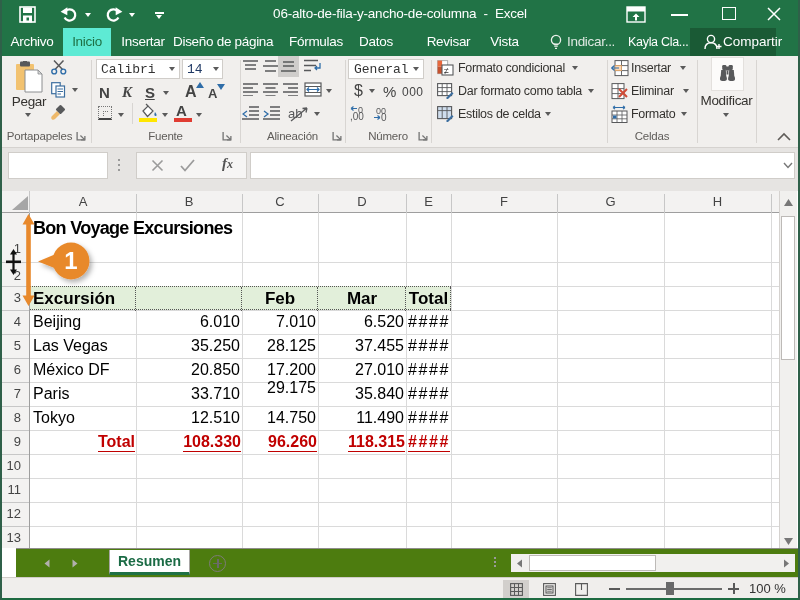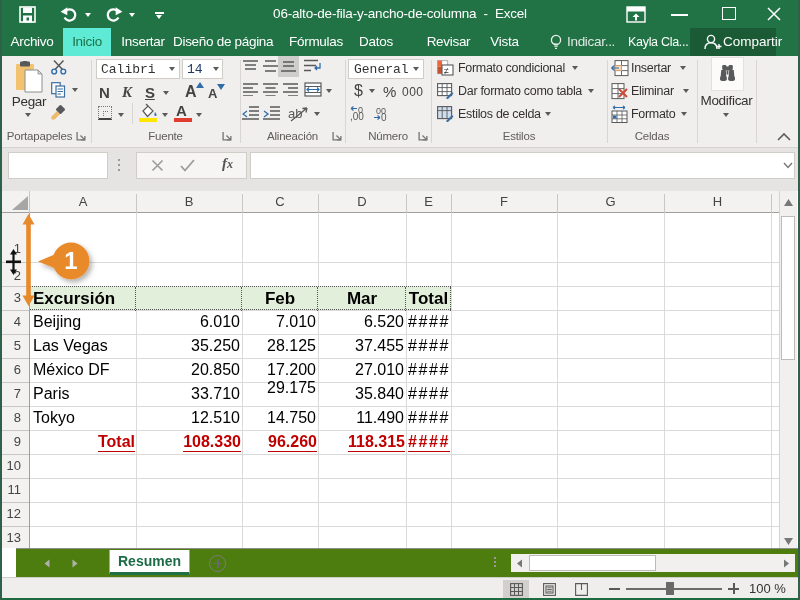--- a/index.html
+++ b/index.html
@@ -295,21 +295,20 @@
       </svg>
       <div class="rtxt" style="left:27px;top:28px;">Dar formato como tabla</div>
       <div class="ddg" style="left:157px;top:33px"></div>
       <svg class="abs" style="left:6px;top:50px" width="17" height="16" viewBox="0 0 17 16">
         <rect x="0.6" y="0.6" width="14" height="12" fill="#cfdded" stroke="#58595b" stroke-width="1.1"></rect>
         <path d="M0.6 4.6 L14.6 4.6 M5.2 0.6 L5.2 12.6 M10 0.6 L10 12.6" stroke="#58595b" stroke-width="0.9"></path>
         <path d="M9 15 L15 9 L16.5 10.5 L10.5 16.5 Z" fill="#3c6e9f"></path>
       </svg>
       <div class="rtxt" style="left:27px;top:51px;">Estilos de celda</div>
       <div class="ddg" style="left:114px;top:56px"></div>
-      <div class="glabel" style="left:0;width:176px;">Estilos</div>
     </div>
 
     <div class="abs" style="left:607px;top:0;width:90px;height:92px">
       <svg class="abs" style="left:4px;top:4px" width="18" height="17" viewBox="0 0 18 17">
         <rect x="4" y="0.6" width="13" height="15" fill="#fff" stroke="#58595b" stroke-width="1"></rect>
         <path d="M4 5.6 L17 5.6 M4 10.6 L17 10.6 M10.5 0.6 L10.5 15.6" stroke="#58595b" stroke-width="0.9"></path>
         <rect x="4" y="5.6" width="6.5" height="5" fill="#fbd8b5" stroke="#e0a161" stroke-width="0.8"></rect>
         <path d="M8 8 L0.5 8 M0.5 8 L3.5 5.5 M0.5 8 L3.5 10.5" stroke="#2f6da8" stroke-width="1.2" fill="none"></path>
       </svg>
       <div class="rtxt" style="left:24px;top:5px;">Insertar</div>
@@ -441,20 +440,21 @@
     <div class="ghl" style="left:30px;top:143px;width:749px;"></div>
     <div class="ghl" style="left:30px;top:167px;width:749px;"></div>
     <div class="ghl" style="left:30px;top:191px;width:749px;"></div>
     <div class="ghl" style="left:30px;top:215px;width:749px;"></div>
     <div class="ghl" style="left:30px;top:239px;width:749px;"></div>
     <div class="ghl" style="left:30px;top:263px;width:749px;"></div>
     <div class="ghl" style="left:30px;top:287px;width:749px;"></div>
     <div class="ghl" style="left:30px;top:311px;width:749px;"></div>
     <div class="ghl" style="left:30px;top:335px;width:749px;"></div>
 
+    <div class="cell" style="left:33px;top:27px;font-size:18px;letter-spacing:-0.7px;font-weight:bold;">Bon Voyage Excursiones</div>
 
     <div class="abs" style="left:30px;top:95px;width:421px;height:24px;background:#e2efda;border-top:1px dotted #555;border-bottom:1px dotted #555;box-sizing:border-box;">
       <div class="abs" style="left:105px;top:0;width:1px;height:24px;border-left:1px dotted #555"></div>
       <div class="abs" style="left:211px;top:0;width:1px;height:24px;border-left:1px dotted #555"></div>
       <div class="abs" style="left:287px;top:0;width:1px;height:24px;border-left:1px dotted #555"></div>
       <div class="abs" style="left:375px;top:0;width:1px;height:24px;border-left:1px dotted #555"></div>
       <div class="abs" style="left:420px;top:0;width:1px;height:24px;border-left:1px dotted #555"></div>
     </div>
     <div class="cell" style="left:33px;top:98px;font-weight:bold;font-size:17px;">Excursión</div>
     <div class="cell" style="left:242px;top:98px;width:76px;text-align:center;font-weight:bold;font-size:17px;">Feb</div>

